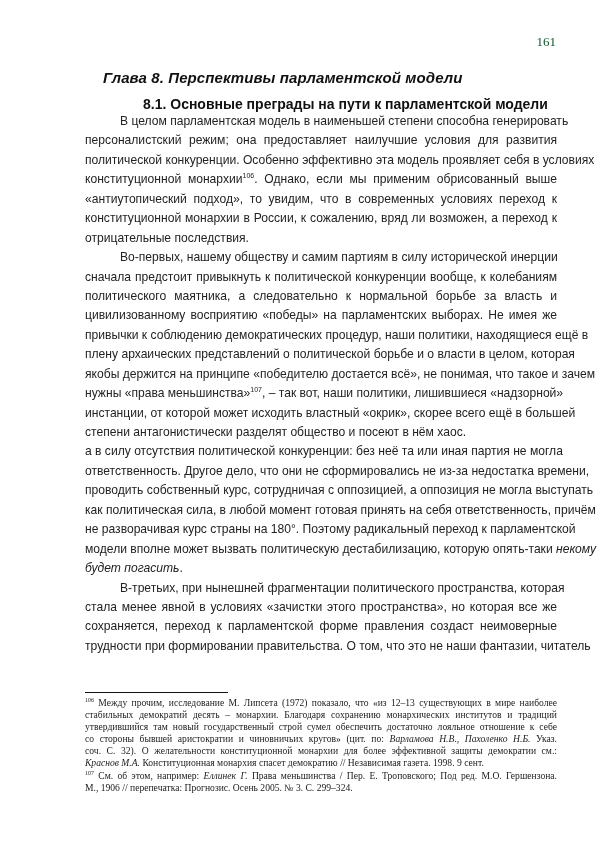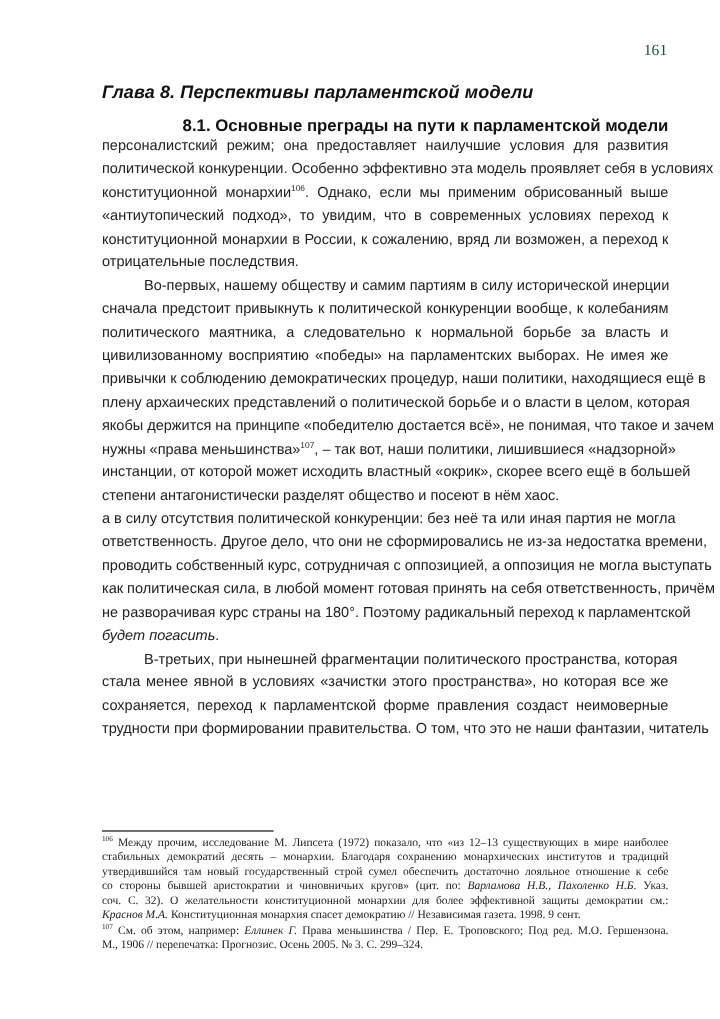--- a/index.html
+++ b/index.html
@@ -2,26 +2,26 @@
 <html><head>
 <meta charset="utf-8">
 <style>
   html, body { margin: 0; padding: 0; background: #ffffff; }
   body { width: 600px; height: 849px; position: relative; overflow: hidden; color: #1a1a1a; }
   .page-number {
     position: absolute; top: 34px; left: 0; width: 556px; text-align: right;
     font-family: "Liberation Serif", serif; font-size: 13px; color: #14532d;
   }
   .chapter-title {
-    position: absolute; top: 69px; left: 85px; width: 480px;
+    position: absolute; top: 69px; left: 103px; width: 480px;
     font-family: "Liberation Sans", sans-serif; font-size: 15px; font-weight: bold; font-style: italic;
     color: #111; letter-spacing: 0.1px; white-space: nowrap;
   }
   .section-title {
-    position: absolute; top: 96px; left: 85px; width: 472px; text-align: right;
+    position: absolute; top: 96px; left: 85px; width: 472px; text-align: left;
     font-family: "Liberation Sans", sans-serif; font-size: 14px; font-weight: bold; color: #111;
     padding-left: 58px; box-sizing: border-box; white-space: nowrap;
   }
   .body-text {
     position: absolute; top: 112px; left: 85px; width: 472px;
     font-family: "Liberation Sans", sans-serif; font-size: 12.1px; line-height: 19.45px; color: #222;
   }
   .body-text .line {
     display: block; text-align: justify; text-align-last: justify; white-space: nowrap; height: 19.45px;
   }
@@ -47,20 +47,21 @@
 <body>
 
 <div class="page-number">161</div>
 
 <div class="chapter-title">Глава 8. Перспективы парламентской модели</div>
 
 <div class="section-title">8.1. Основные преграды на пути к парламентской модели</div>
 
 <div class="body-text">
 
+  <span class="line indent">В целом парламентская модель в наименьшей степени способна генерировать</span>
   <span class="line">персоналистский режим; она предоставляет наилучшие условия для развития</span>
   <span class="line">политической конкуренции. Особенно эффективно эта модель проявляет себя в условиях</span>
   <span class="line"><span>конституционной монархии</span><sup>106</sup><span>. Однако, если мы применим обрисованный выше</span></span>
   <span class="line">«антиутопический подход», то увидим, что в современных условиях переход к</span>
   <span class="line">конституционной монархии в России, к сожалению, вряд ли возможен, а переход к</span>
   <span class="line last">отрицательные последствия.</span>
 
   <span class="line indent">Во-первых, нашему обществу и самим партиям в силу исторической инерции</span>
   <span class="line">сначала предстоит привыкнуть к политической конкуренции вообще, к колебаниям</span>
   <span class="line">политического маятника, а следовательно к нормальной борьбе за власть и</span>
@@ -70,20 +71,21 @@
   <span class="line">якобы держится на принципе «победителю достается всё», не понимая, что такое и зачем</span>
   <span class="line"><span>нужны «права меньшинства»</span><sup>107</sup><span>, – так вот, наши политики, лишившиеся «надзорной»</span></span>
   <span class="line">инстанции, от которой может исходить властный «окрик», скорее всего ещё в большей</span>
   <span class="line last">степени антагонистически разделят общество и посеют в нём хаос.</span>
 
   <span class="line">а в силу отсутствия политической конкуренции: без неё та или иная партия не могла</span>
   <span class="line">ответственность. Другое дело, что они не сформировались не из-за недостатка времени,</span>
   <span class="line">проводить собственный курс, сотрудничая с оппозицией, а оппозиция не могла выступать</span>
   <span class="line">как политическая сила, в любой момент готовая принять на себя ответственность, причём</span>
   <span class="line">не разворачивая курс страны на 180°. Поэтому радикальный переход к парламентской</span>
+  <span class="line"><span>модели вполне может вызвать политическую дестабилизацию, которую опять-таки </span><em>некому</em></span>
   <span class="line last"><em>будет погасить</em><span>.</span></span>
 
   <span class="line indent">В-третьих, при нынешней фрагментации политического пространства, которая</span>
   <span class="line">стала менее явной в условиях «зачистки этого пространства», но которая все же</span>
   <span class="line">сохраняется, переход к парламентской форме правления создаст неимоверные</span>
   <span class="line">трудности при формировании правительства. О том, что это не наши фантазии, читатель</span>
 </div>
 
 <div class="footnote-rule"></div>
 

